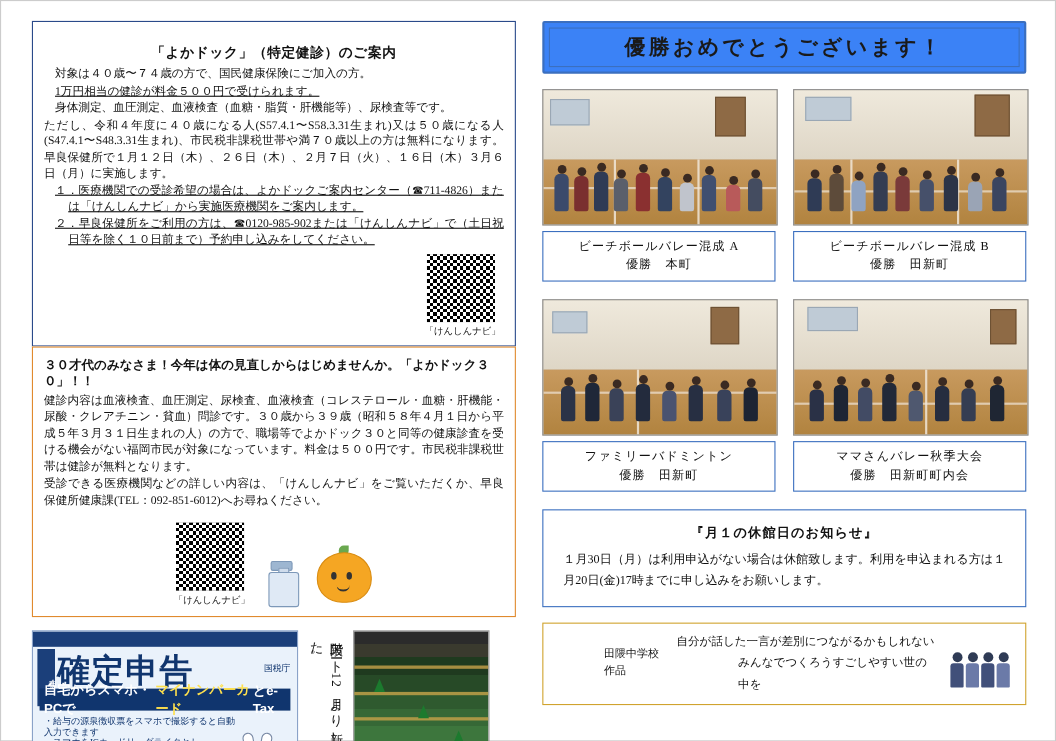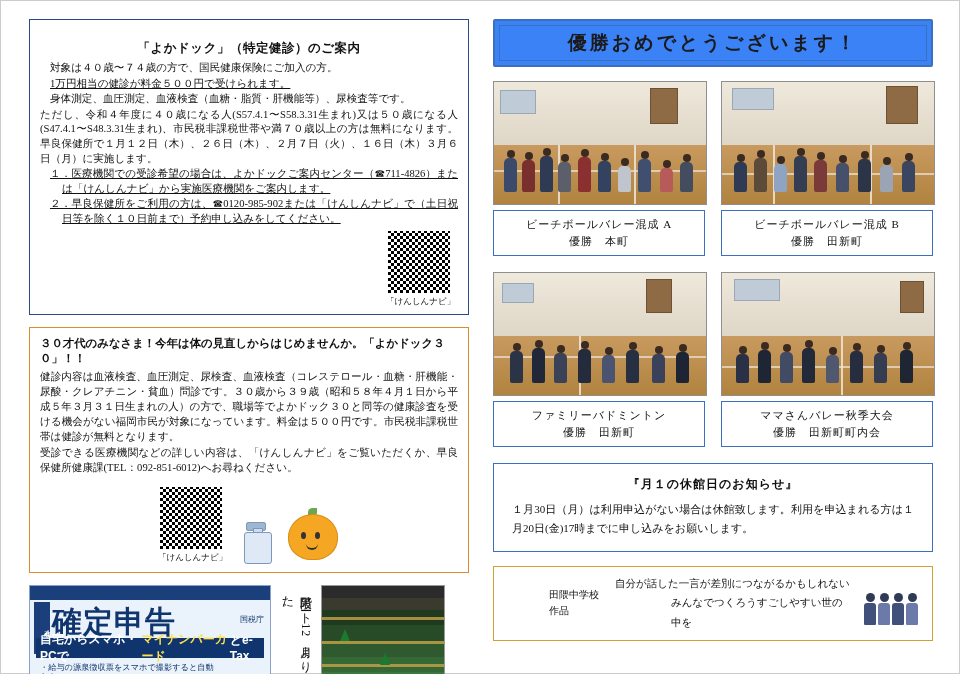--- a/index.html
+++ b/index.html
@@ -40,21 +40,21 @@
     width:62px;height:62px;
     background:
       repeating-linear-gradient(0deg,#000 0 3px,#fff 3px 6px),
       repeating-linear-gradient(90deg,#000 0 3px,#fff 3px 6px);
     background-blend-mode:difference;
     border:2px solid #fff;
     box-shadow:0 0 0 1px #fff;
   }
   .qr-cap{font-size:8.5px;width:72px;margin-top:1px;}
 
-  .box-b{margin-top:12px;border:1px solid #e08a2e;padding:8px 10px;}
+  .box-b{border:1px solid #e08a2e;padding:8px 10px;}
   .box-b .ttl{font-size:11.4px;font-weight:bold;margin-bottom:3px;}
   .box-b p{margin:0 0 1px 0;font-size:10.6px;line-height:1.42;text-align:justify;}
   .box-b .qr-area{display:flex;justify-content:center;align-items:flex-end;gap:14px;margin-top:10px;}
 
   .mascot{width:56px;height:56px;position:relative;}
   .mascot .head{
     position:absolute;left:4px;top:6px;width:48px;height:44px;border-radius:50% 50% 46% 46%;
     background:#f5a623;border:1.5px solid #d98c12;
   }
   .mascot .eye{position:absolute;top:24px;width:5px;height:7px;background:#333;border-radius:50%;}

